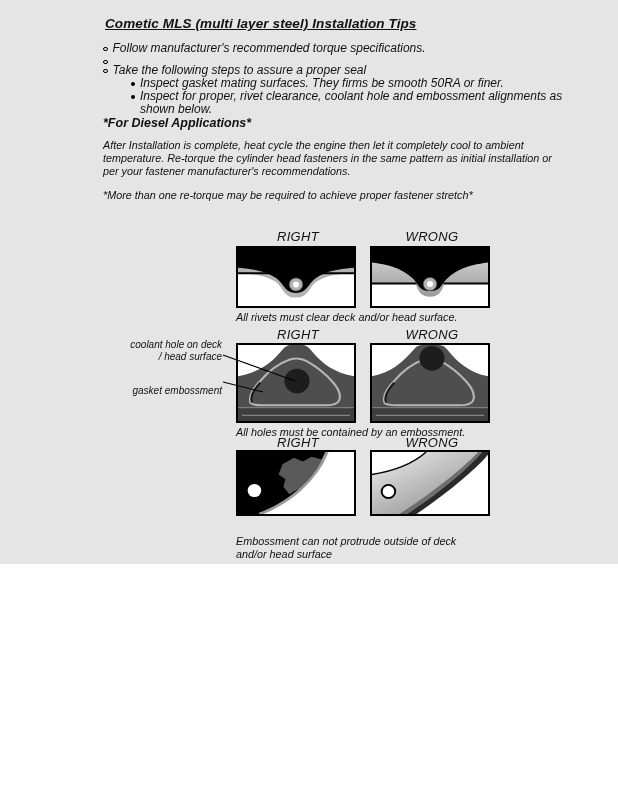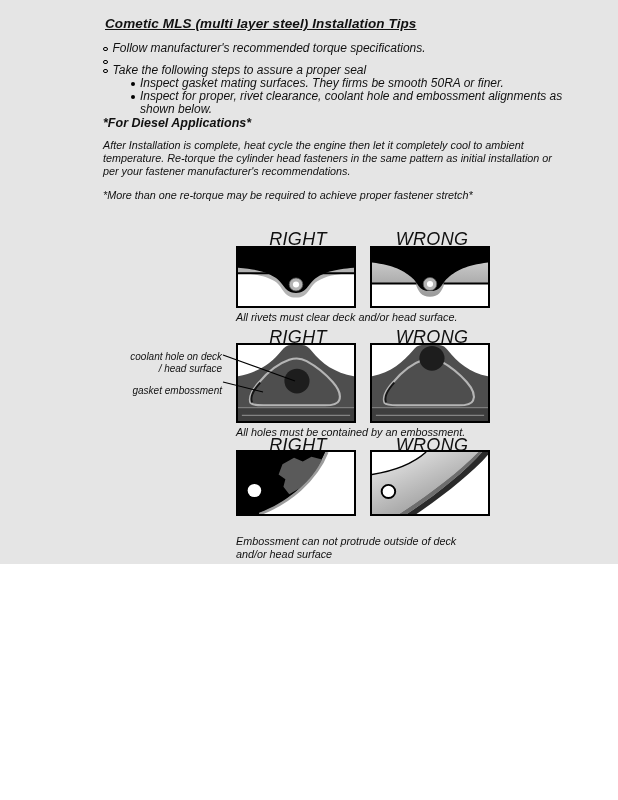--- a/index.html
+++ b/index.html
@@ -14,21 +14,21 @@
   .bullet.l1 { padding-left:-0px; }
   .bullet.l2 { padding-left:28px; }
   .marker-circle { width:4.5px; height:4.5px; border:1px solid #000; border-radius:50%; display:inline-block; margin-top:4.5px; flex:0 0 auto; }
   .marker-dot { width:4px; height:4px; background:#000; border-radius:50%; display:inline-block; margin-top:4.5px; flex:0 0 auto; }
 
   .diesel-block { position:absolute; left:103px; top:116px; width:452px; }
   .diesel-heading { font-size:12.5px; font-weight:bold; margin-bottom:9px; }
   .diesel-block p { font-size:10.8px; line-height:13px; margin-bottom:11px; }
 
   
-  .diag-label { position:absolute; width:124px; text-align:center; font-size:18px; color:#111; letter-spacing:.3px; }
+  .diag-label { position:absolute; width:124px; text-align:center; font-size:13px; color:#111; letter-spacing:.3px; }
   .diag-box { position:absolute; border:2px solid #000; background:#fff; font-size:0; }
   .diag-caption { position:absolute; font-size:10.8px; line-height:12.5px; }
   .callout { position:absolute; left:126px; width:96px; text-align:right; font-size:10px; line-height:11.5px; }
   .leader-overlay { position:absolute; left:0; top:0; width:618px; height:800px; pointer-events:none; z-index:5; }
 
   
   .legal-block { position:absolute; left:103px; top:573px; width:417px; }
   .legal-heading { font-size:6.6px; font-weight:bold; margin-bottom:8px; }
   .legal-block p { font-size:6.2px; line-height:7px; margin-bottom:5px; color:#1a1a1a; }
   .legal-block p.tight { margin-bottom:0; }
@@ -97,21 +97,21 @@
       <circle cx="60" cy="38.5" r="7" fill="#b3b3b3" stroke="#555555" stroke-width="0.8"></circle>
       <circle cx="60" cy="38.5" r="3.2" fill="#ffffff"></circle>
     </svg>
   </div>
 
   <div class="diag-caption" style="left:236px; top:311px; width:300px;">All rivets must clear deck and/or head surface.</div>
 
   <div class="diag-label" style="left:236px; top:327px;">RIGHT</div>
   <div class="diag-label" style="left:370px; top:327px;">WRONG</div>
 
-  <div class="callout" style="top:339px;margin-top:12px;">coolant hole on deck / head surface</div>
+  <div class="callout" style="top:339px;">coolant hole on deck / head surface</div>
   <div class="callout" style="top:385px;">gasket embossment</div>
 
   <div class="diag-box" style="left:236px; top:343px;">
     <svg width="116" height="76" viewBox="0 0 120 80" preserveAspectRatio="none">
       <rect width="120" height="80" fill="#ffffff"></rect>
       <path d="M0,33 C20,29 34,20 45,6 C48,2 51,0 55,0 H66 C70,0 73,2 76,6 C87,20 100,29 120,33 V80 H0 Z" fill="#4e4e4e"></path>
       <rect x="0" y="66" width="120" height="14" fill="#3e3e3e"></rect>
       <path d="M0,66 H120" stroke="#8c8c8c" stroke-width="1"></path>
       <path d="M4,74 H116" stroke="#9a9a9a" stroke-width="1"></path>
       <path d="M13,61 C11,56 14,48 22,39 C31,28 43,19 53,15.5 C59,13.5 65,13.5 71,17 C80,22 91,31 98,39 C104,46 107,53 104.5,58.5 C103,62 98,63.5 90,63.5 H26 C19,63.5 14.5,62.8 13,61 Z" stroke="#b5b5b5" stroke-width="2.2" fill="none"></path>

